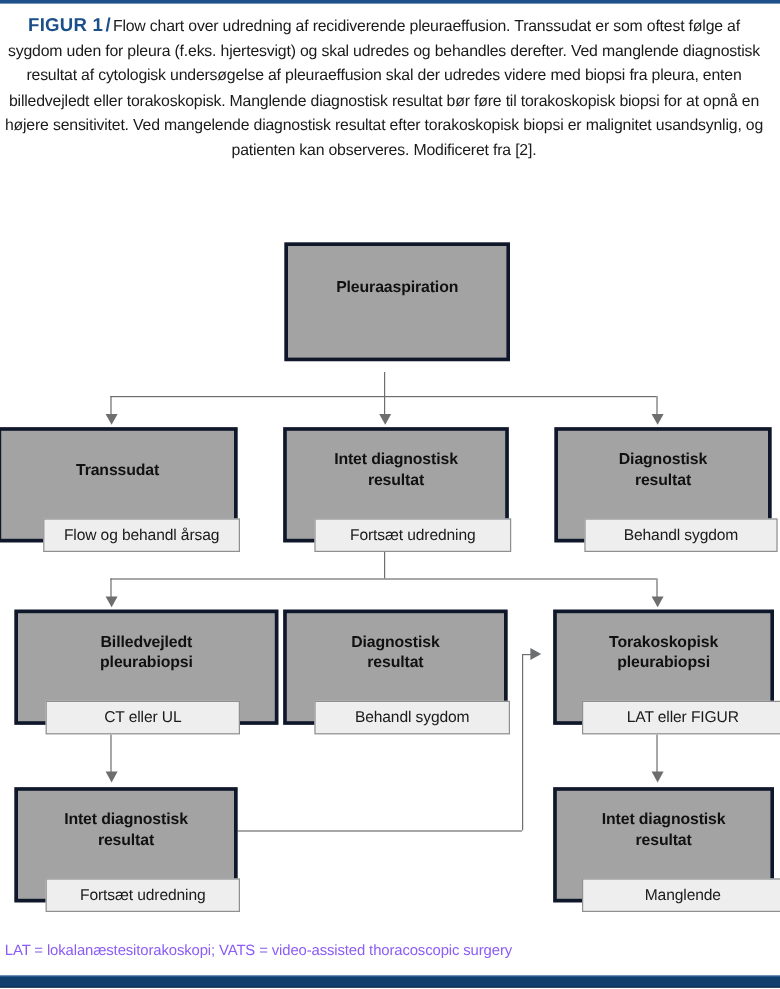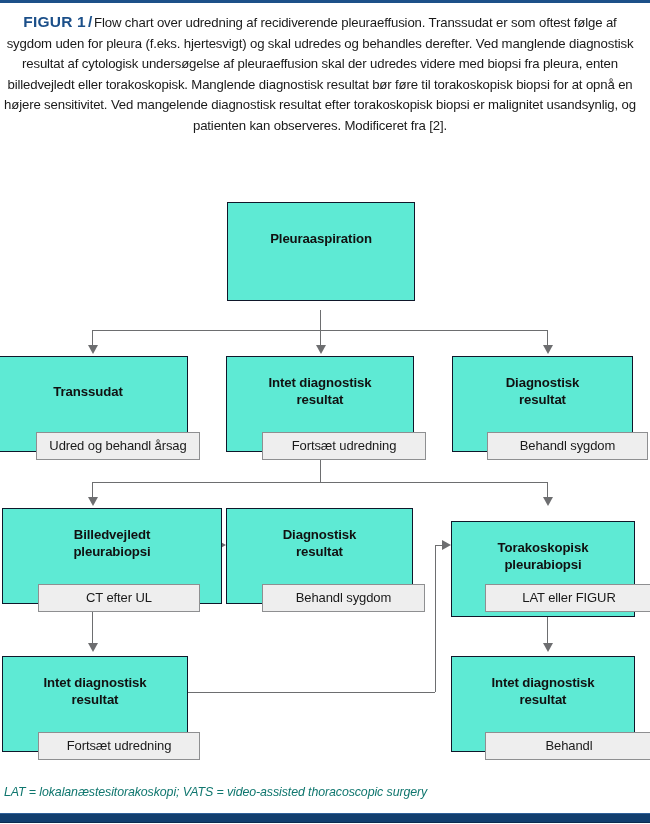--- a/index.html
+++ b/index.html
@@ -62,23 +62,24 @@
   .chart {
     position: absolute;
     left: 0;
     top: 190px;
     width: 650px;
     height: 590px;
   }
   .node {
     position: absolute;
     box-sizing: border-box;
-    border: 1px solid #0f172a;
-    background: #5eead4;
+    border: 3px solid #0f172a;
+    background: #a3a3a3;
     z-index: 2;
+    margin-left: 10px;
   }
   .node-title {
     position: absolute;
     left: 0;
     right: 0;
     top: 0;
     bottom: 26px;
     display: flex;
     align-items: center;
     justify-content: center;
@@ -130,22 +131,21 @@
     border-left: 9px solid #6d6e70;
     z-index: 1;
   }
   .footnote {
     position: absolute;
     left: 4px;
     top: 785px;
     width: 640px;
     font-size: 12.4px;
     letter-spacing: -0.1px;
-    color: #0f766e;
-    font-style: italic;
+    color: #8b5cf6;
   }
 </style>
 </head>
 <body>
 
 <div class="page">
 
   <div class="top-rule"></div>
 
   <div class="caption">
@@ -164,21 +164,21 @@
     <div class="arrow-d" style="left:88px; top:155px;"></div>
     <div class="ln v" style="left:320px; top:140px; height:16px;"></div>
     <div class="arrow-d" style="left:316px; top:155px;"></div>
     <div class="ln v" style="left:547px; top:140px; height:16px;"></div>
     <div class="arrow-d" style="left:543px; top:155px;"></div>
 
     <div class="node" style="left:-12px; top:166px; width:200px; height:96px;">
       <div class="node-title">Transsudat</div>
     </div>
     <div class="sub" style="left:36px; top:242px; width:164px;">
-      <span>Udred og behandl årsag</span>
+      <span>Flow og behandl årsag</span>
     </div>
 
     <div class="node" style="left:226px; top:166px; width:188px; height:96px;">
       <div class="node-title">
         <span>
           <span>Intet diagnostisk</span><br>
           <span>resultat</span>
         </span>
       </div>
     </div>
@@ -207,36 +207,36 @@
 
     <div class="node" style="left:2px; top:318px; width:220px; height:96px;">
       <div class="node-title">
         <span>
           <span>Billedvejledt</span><br>
           <span>pleurabiopsi</span>
         </span>
       </div>
     </div>
     <div class="sub" style="left:38px; top:394px; width:162px;">
-      <span>CT efter UL</span>
+      <span>CT eller UL</span>
     </div>
 
     <div class="node" style="left:226px; top:318px; width:187px; height:96px;">
       <div class="node-title">
         <span>
           <span>Diagnostisk</span><br>
           <span>resultat</span>
         </span>
       </div>
     </div>
     <div class="sub" style="left:262px; top:394px; width:163px;">
       <span>Behandl sygdom</span>
     </div>
 
-    <div class="node" style="left:451px; top:331px; width:184px; height:96px;">
+    <div class="node" style="left:451px; top:318px; width:184px; height:96px;">
       <div class="node-title">
         <span>
           <span>Torakoskopisk</span><br>
           <span>pleurabiopsi</span>
         </span>
       </div>
     </div>
     <div class="sub" style="left:485px; top:394px; width:168px;">
       <span>LAT eller FIGUR</span>
     </div>
@@ -268,21 +268,21 @@
 
     <div class="node" style="left:451px; top:466px; width:184px; height:96px;">
       <div class="node-title">
         <span>
           <span>Intet diagnostisk</span><br>
           <span>resultat</span>
         </span>
       </div>
     </div>
     <div class="sub" style="left:485px; top:542px; width:168px;">
-      <span>Behandl</span>
+      <span>Manglende</span>
     </div>
 
   </div>
 
   <div class="footnote">LAT = lokalanæstesitorakoskopi; VATS = video-assisted thoracoscopic surgery</div>
 
   <div class="bottom-rule"></div>
 
 </div>
 

